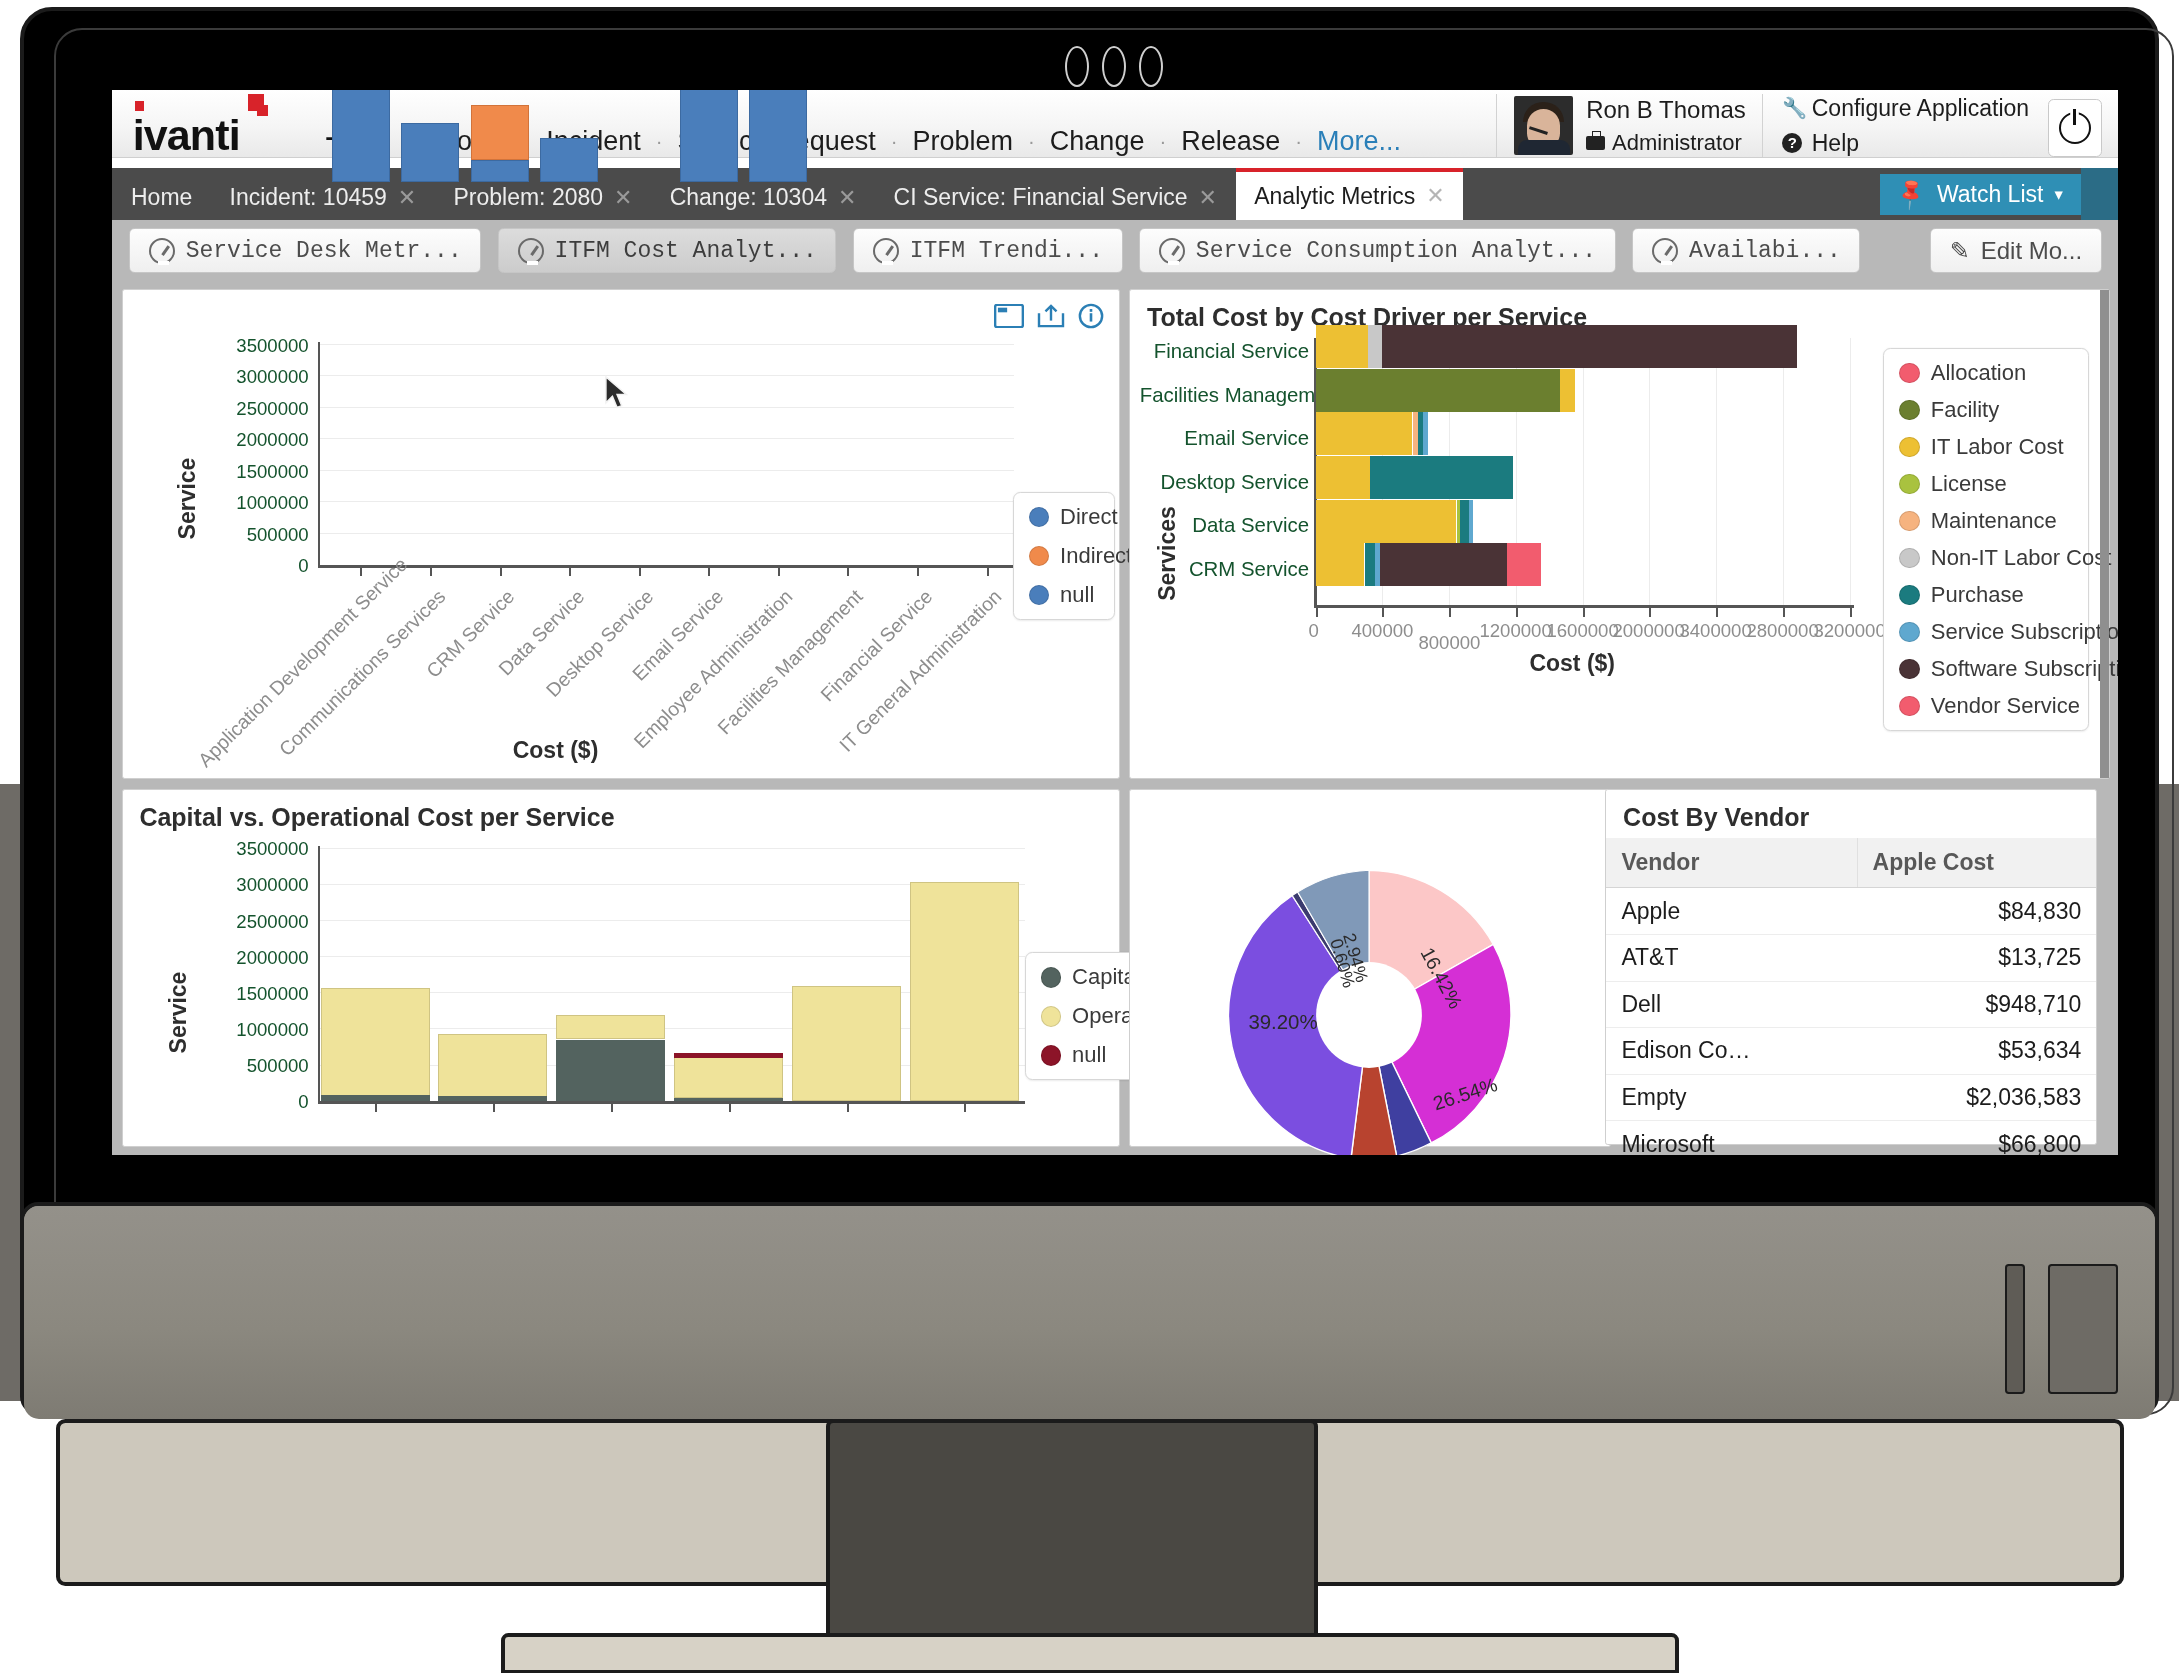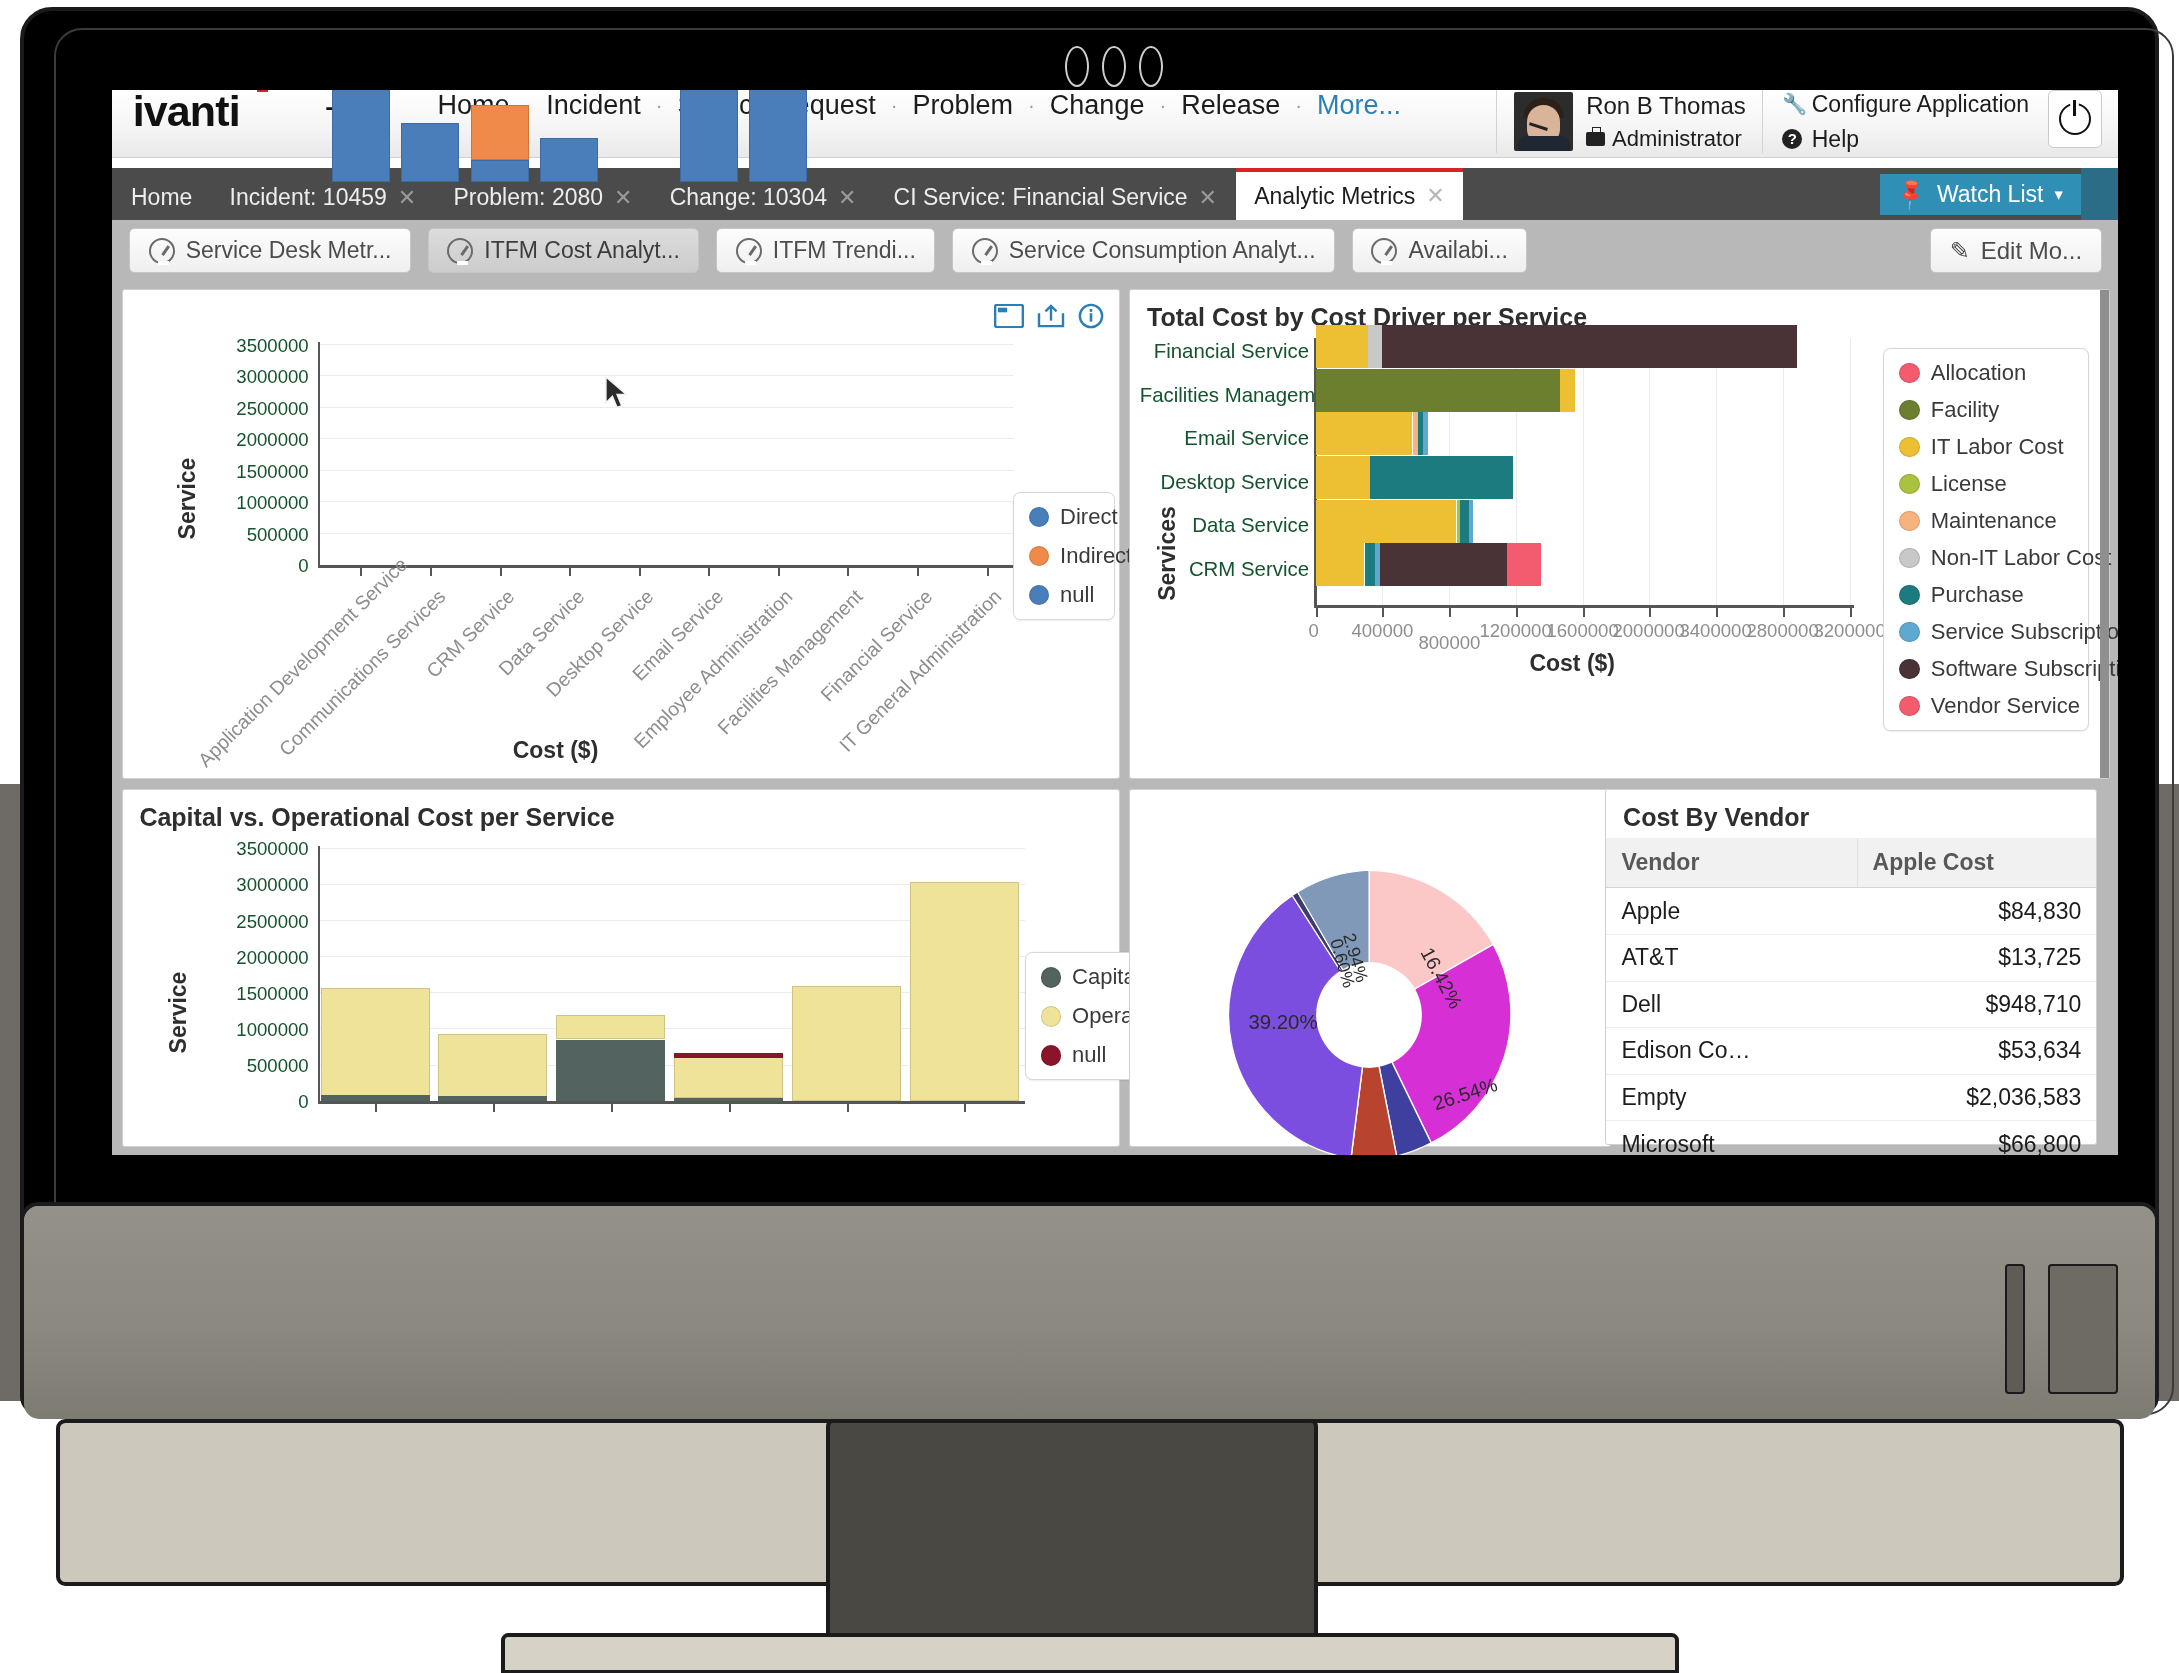--- a/index.html
+++ b/index.html
@@ -66,21 +66,21 @@
   .base-foot {
     position:absolute; left: 501px; top: 1633px; width: 1178px; height: 41px;
     background: #d7d2c6; border: 4.6px solid #1b1b1b; border-radius: 7.4px 7.4px 0 0;
   }
 
   
   .topbar {
     position:absolute; left:0; top:0; width: 2006px; height: 68px;
     background: linear-gradient(180deg,#ffffff 0%,#f5f5f5 55%,#e9e9e9 100%);
     border-bottom: 0.9px solid #cfcfcf;
-    display:flex; align-items:flex-start;
+    display:flex; align-items:flex-end;
   }
   .brand { width: 186px; padding-left: 20.4px; display:flex; align-items:flex-start; }
   .brand-word {
     font-size: 43px; font-weight: bold; color: #111; letter-spacing:-0.9px;
     line-height: 1; position:relative; font-family:"Liberation Sans", sans-serif;
   }
   .brand-sq1 { position:absolute; left: 1.9px; top: -13px; width: 9.3px; height: 9.3px; background:#d8232a; }
   .brand-sq2 { position:absolute; left: 115px; top: -20.4px; width: 16.7px; height: 16.7px; background:#d8232a; }
   .brand-sq3 { position:absolute; left: 124px; top: -9.3px; width: 11px; height: 11px; background:#d8232a; }
 
@@ -150,21 +150,21 @@
   .wl-tail { width: 37px; height: 52px; background:#2b6c86; align-self:center; }
 
   
   .dashrow {
     position:absolute; left:0; top:130px; width: 2006px; height: 61px; background:#b8b8b8;
     display:flex; align-items:center; padding: 0 16.7px; gap: 16.7px;
   }
   .dashbtn {
     height: 45px; background: linear-gradient(180deg,#fdfdfd,#efefef);
     border:0.9px solid #c6c6c6; border-radius:5.6px; display:flex; align-items:center; gap:11px;
-    padding: 0 18.6px; font-size:23px; color:#4c4c4c; cursor:pointer; white-space:nowrap;
+    padding: 0 18.6px; font-size:23px; color:#4c4c4c; cursor:pointer; white-space:nowrap;font-family:Liberation Mono, monospace;
   }
   .dashbtn.selected { background: linear-gradient(180deg,#dcdcdc,#cccccc); color:#3d3d3d; }
   .gauge-ico {
     width: 26px; height: 26px; border-radius:50%; border: 2.8px solid #6a6a6a; position:relative;
     display:inline-block; flex:0 0 auto;
   }
   .gauge-ico:after { content:""; position:absolute; left: 10.2px; top: 3.7px; width:2.8px; height: 11px; background:#6a6a6a;
                      transform-origin: bottom center; transform: rotate(35deg); }
   .gauge-ico:before { content:""; position:absolute; left: 7.4px; bottom: -2.8px; width: 11px; height: 3.7px; background:#fff;}
   .editmod {

